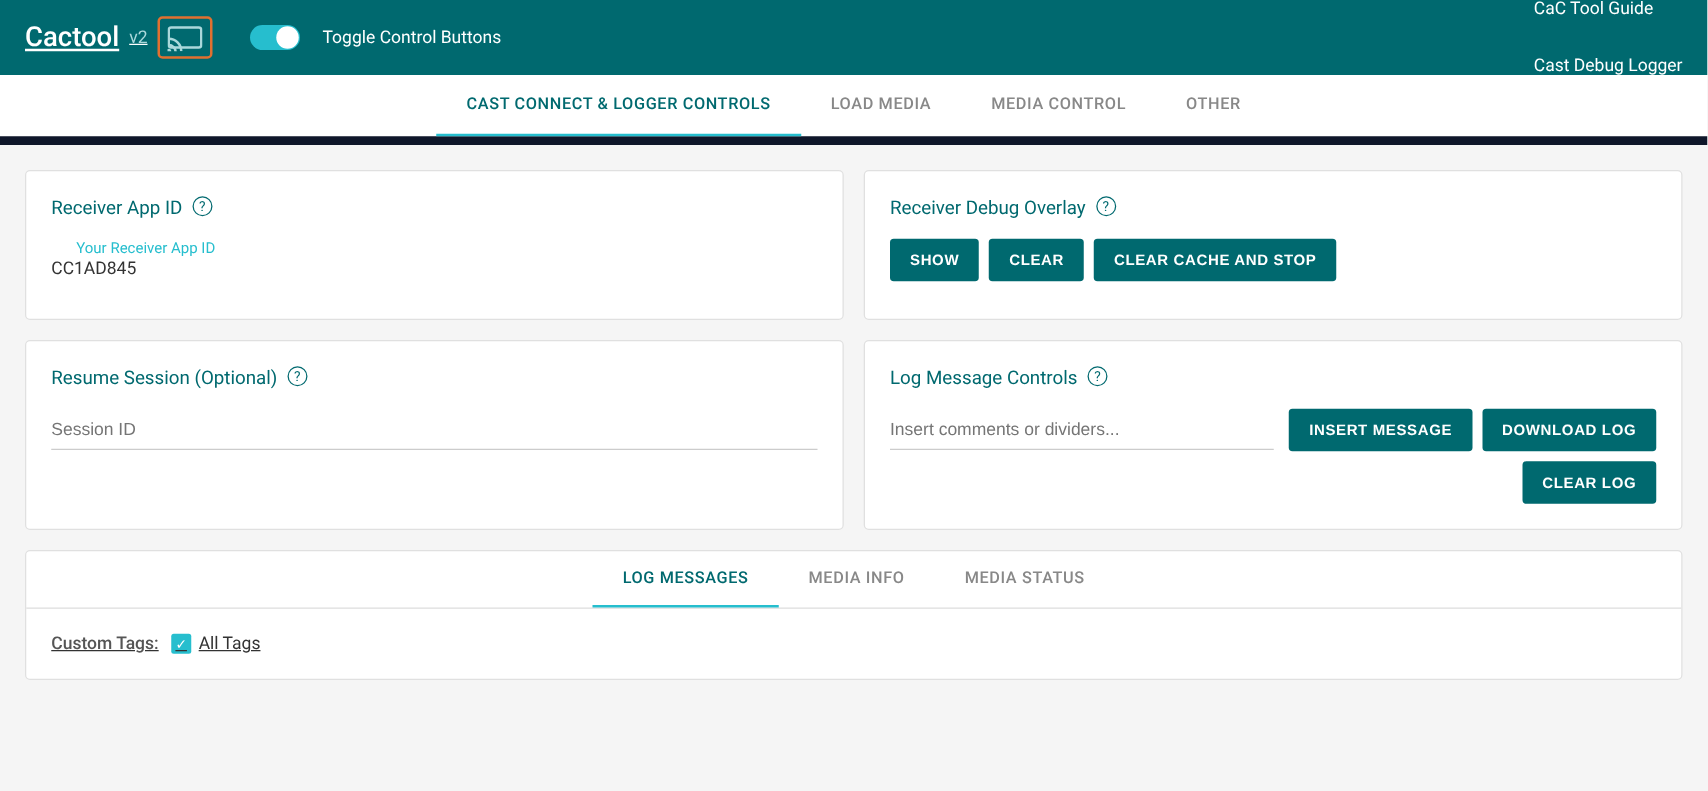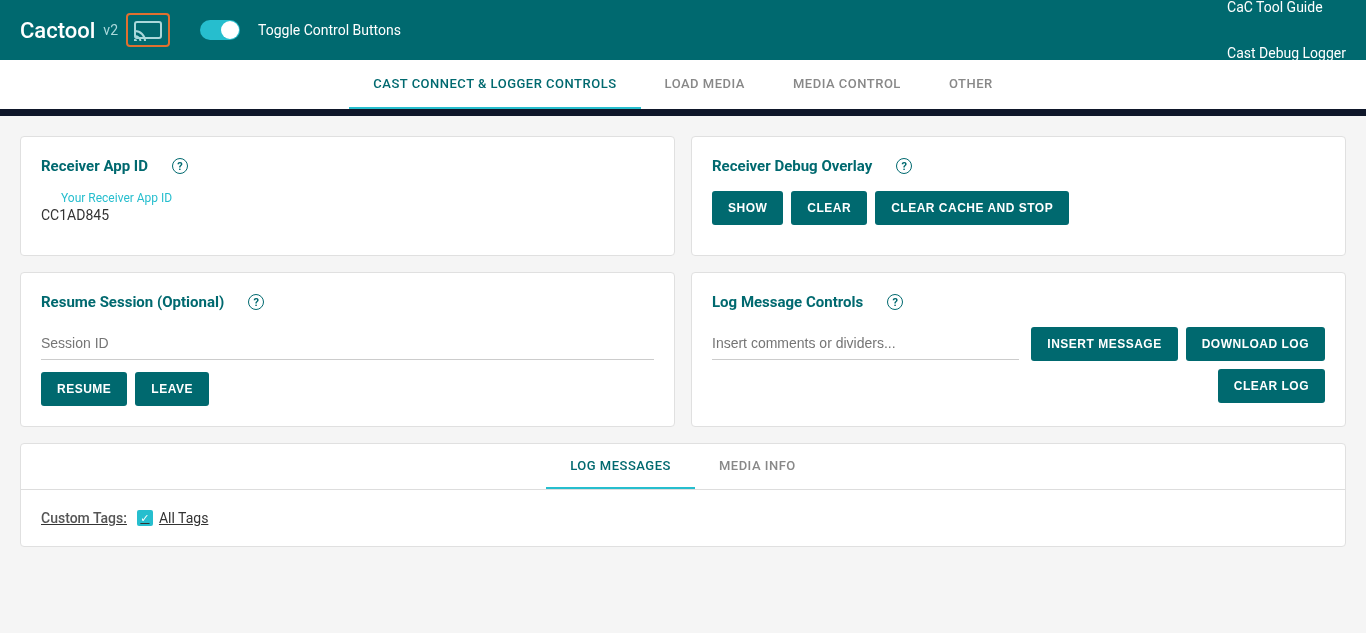--- a/index.html
+++ b/index.html
@@ -12,20 +12,21 @@
       align-items: center;
       padding: 0 20px;
       height: 60px;
       color: white;
     }
     .header-logo {
       display: flex;
       align-items: center;
       gap: 8px;
       margin-right: 30px;
+      text-decoration: underline;
     }
     .header-logo-text {
       font-size: 22px;
       font-weight: 500;
       color: white;
     }
     .header-logo-v2 {
       font-size: 14px;
       color: #aad8db;
     }
@@ -118,25 +119,24 @@
     .card {
       background: white;
       border-radius: 4px;
       padding: 20px;
       border: 1px solid #e0e0e0;
     }
 
     .card-title {
       color: #00696f;
       font-size: 15px;
-      font-weight: 700;
+      font-weight: 400;
       margin-bottom: 16px;
       display: flex;
-      align-items: center;
-      gap: 24px;
+      gap: 8px;
     }
     .help-icon {
       width: 16px;
       height: 16px;
       border: 1px solid #00696f;
       border-radius: 50%;
       display: inline-flex;
       align-items: center;
       justify-content: center;
       font-size: 11px;
@@ -364,24 +364,20 @@
         <button class="btn btn-teal">CLEAR CACHE AND STOP</button>
       </div>
     </div>
 
     <div class="card">
       <div class="card-title">
         <span>Resume Session (Optional)</span>
         <span class="help-icon">?</span>
       </div>
       <input class="card-input" type="text" placeholder="Session ID" style="">
-      <div class="card-buttons">
-        <button class="btn btn-teal">RESUME</button>
-        <button class="btn btn-teal">LEAVE</button>
-      </div>
     </div>
 
     <div class="card">
       <div class="card-title">
         <span>Log Message Controls</span>
         <span class="help-icon">?</span>
       </div>
       <div class="log-msg-layout">
         <div class="log-msg-input-wrap">
           <input class="log-controls-input" type="text" placeholder="Insert comments or dividers..." style="">
@@ -397,20 +393,21 @@
         </div>
       </div>
     </div>
 
   </div>
 
   <div class="bottom-section">
     <div class="bottom-tabs">
       <div class="bottom-tab active">LOG MESSAGES</div>
       <div class="bottom-tab">MEDIA INFO</div>
+      <div class="bottom-tab">MEDIA STATUS</div>
     </div>
     <div class="bottom-content">
       <div class="custom-tags-row">
         <span class="custom-tags-label">Custom Tags:</span>
         <div class="checkbox-wrapper">
           <div class="checkbox">✓</div>
           <span class="checkbox-label">All Tags</span>
         </div>
       </div>
     </div>

